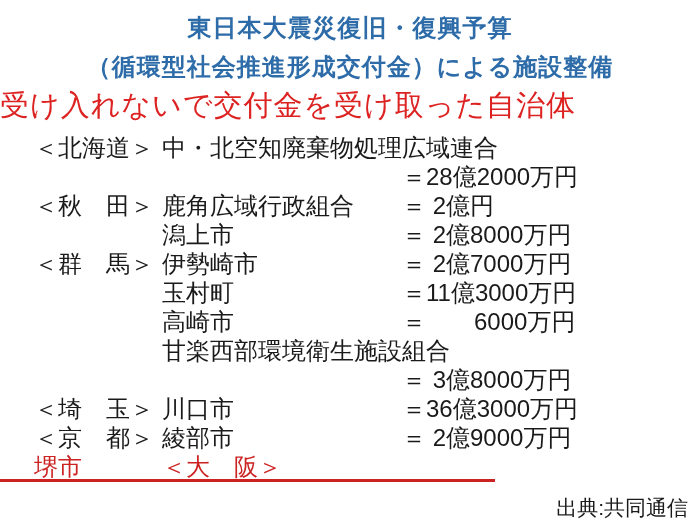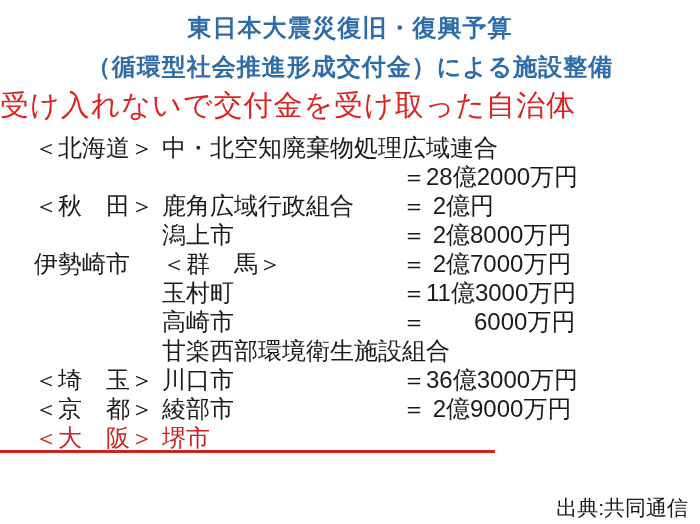--- a/index.html
+++ b/index.html
@@ -103,49 +103,54 @@
         <span class="cell pref">＜秋　田＞</span>
         <span class="cell name">鹿角広域行政組合</span>
         <span class="cell amount">＝ 2億円</span>
       </div>
       <div class="row">
         <span class="cell pref"></span>
         <span class="cell name">潟上市</span>
         <span class="cell amount">＝ 2億8000万円</span>
       </div>
       <div class="row">
+        <span class="cell pref">＜群　馬＞</span>
         <span class="cell name">伊勢崎市</span>
-        <span class="cell pref">＜群　馬＞</span>
         <span class="cell amount">＝ 2億7000万円</span>
       </div>
       <div class="row">
         <span class="cell pref"></span>
         <span class="cell name">玉村町</span>
         <span class="cell amount">＝11億3000万円</span>
       </div>
       <div class="row">
         <span class="cell pref"></span>
         <span class="cell name">高崎市</span>
         <span class="cell amount">＝　　6000万円</span>
       </div>
       <div class="row">
         <span class="cell pref"></span>
         <span class="cell name">甘楽西部環境衛生施設組合</span>
         <span class="cell amount"></span>
       </div>
       <div class="row">
+        <span class="cell pref"></span>
+        <span class="cell name"></span>
+        <span class="cell amount">＝ 3億8000万円</span>
+      </div>
+      <div class="row">
         <span class="cell pref">＜埼　玉＞</span>
         <span class="cell name">川口市</span>
         <span class="cell amount">＝36億3000万円</span>
       </div>
       <div class="row">
         <span class="cell pref">＜京　都＞</span>
         <span class="cell name">綾部市</span>
         <span class="cell amount">＝ 2億9000万円</span>
       </div>
       <div class="row highlight">
+        <span class="cell name">堺市</span>
         <span class="cell pref">＜大　阪＞</span>
-        <span class="cell name">堺市</span>
         <div class="red-underline"></div>
       </div>
     </div>
   <div class="source">出典:共同通信</div>
 </div>
 
 </body></html>

